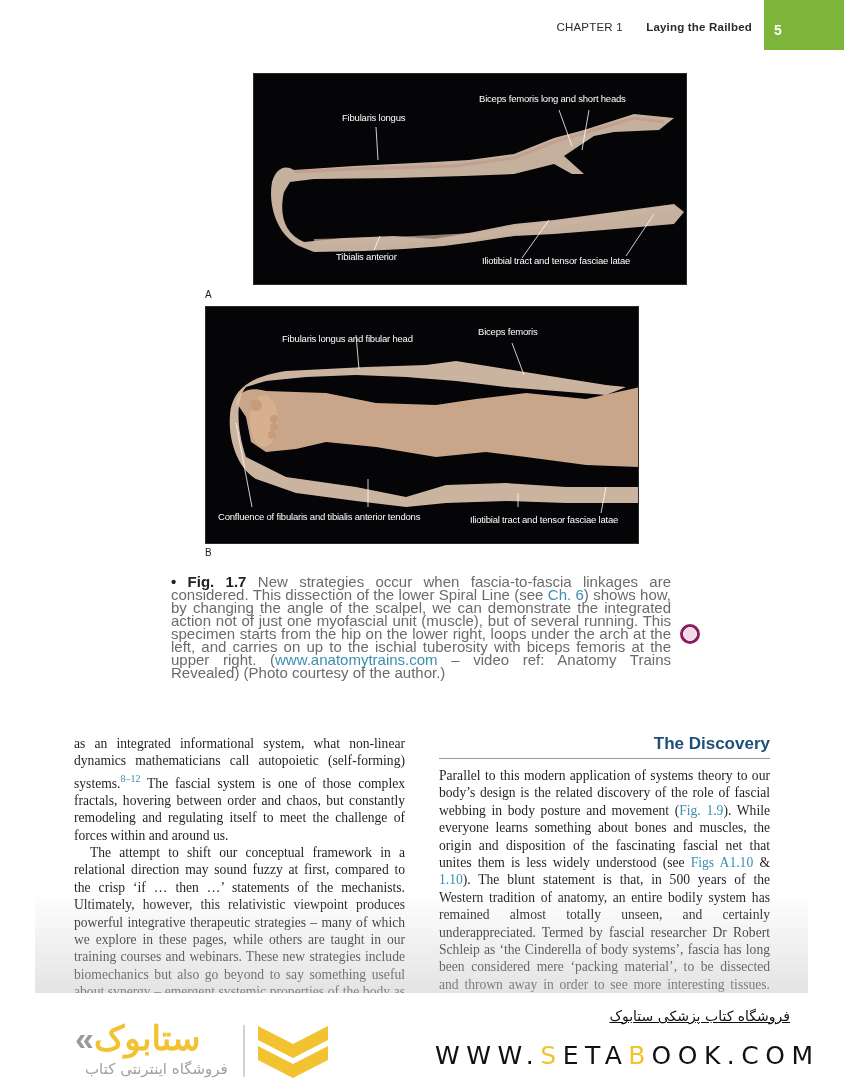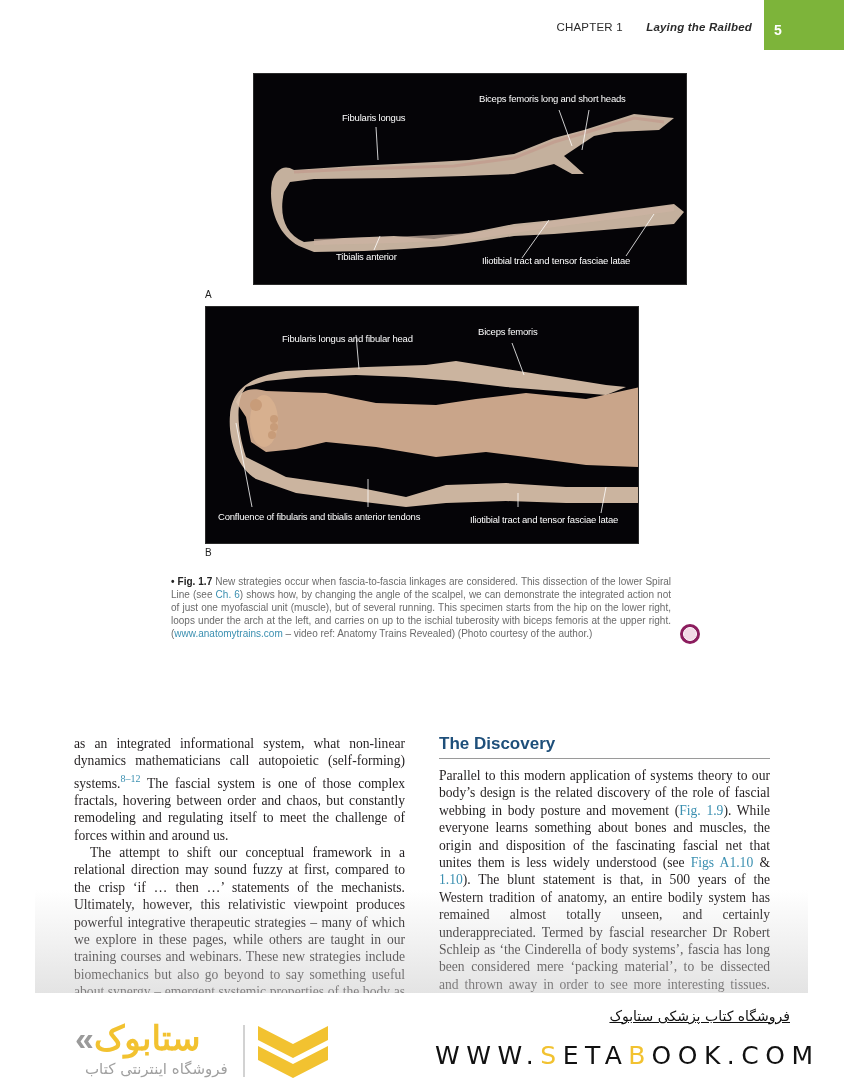--- a/index.html
+++ b/index.html
@@ -6,21 +6,21 @@
   body {
     width: 844px; height: 1080px; position: relative; overflow: hidden;
     background: #ffffff; font-family: "Liberation Serif", serif; color: #231f20;
   }
   .header-running {
     position: absolute; top: 21px; right: 92px;
     font-family: "Liberation Sans", sans-serif; font-size: 11.5px; color: #2b2b2b;
     letter-spacing: 0.2px; white-space: nowrap;
   }
   .header-running .chap { margin-right: 20px; }
-  .header-running .title { font-weight: bold; font-style: italic; }
+  .header-running .title { font-weight: bold; }
   .page-tab {
     position: absolute; top: 0; right: 0; width: 80px; height: 50px;
     background: #7db43a; color: #ffffff;
     font-family: "Liberation Sans", sans-serif; font-weight: bold; font-size: 14px;
     box-sizing: border-box; padding: 22px 0 0 10px;
   }
   .figure-img {
     position: absolute; left: 205px; width: 434px; background: #050407;
     border: 1px solid #2a2a2a; box-sizing: border-box; overflow: hidden;
   }
@@ -29,21 +29,21 @@
   .fig-label {
     position: absolute; font-family: "Liberation Sans", sans-serif; font-size: 9.5px;
     color: #ffffff; white-space: nowrap; letter-spacing: -0.2px;
   }
   .panel-letter {
     position: absolute; left: 205px; font-family: "Liberation Sans", sans-serif;
     font-size: 10px; color: #222;
   }
   .caption {
     position: absolute; left: 171px; top: 575px; width: 500px;
-    font-family: "Liberation Sans", sans-serif; font-size: 10px; line-height: 13px;
+    font-family: "Liberation Sans", sans-serif; font-size: 15px; line-height: 13px;
     color: #6b6b6b; text-align: justify;
   }
   .caption .fignum { color: #222; font-weight: bold; }
   .caption .link { color: #3a8fb0; }
   .video-icon {
     position: absolute; left: 680px; top: 624px; width: 20px; height: 20px;
     border-radius: 50%; background: #8c1d5e; box-sizing: border-box;
     display: flex; align-items: center; justify-content: center;
   }
   .video-icon .inner {
@@ -56,21 +56,21 @@
   }
   .col-left { left: 74px; top: 735px; }
   .col-right { left: 439px; top: 767px; }
   .col p { margin: 0; }
   .col p.indent { text-indent: 16px; }
   .col sup { font-size: 10px; color: #3a8fb0; }
   .col .link { color: #3a8fb0; }
   .section-title {
     position: absolute; left: 439px; top: 734px; width: 331px;
     font-family: "Liberation Sans", sans-serif; font-size: 17px; font-weight: bold;
-    color: #1e4f7a; padding-bottom: 4px; border-bottom: 1px solid #9a9a9a;
+    color: #1e4f7a; padding-bottom: 4px; border-bottom: 1px solid #9a9a9a; text-align: right;
   }
   .fade {
     position: absolute; left: 35px; top: 890px; width: 773px; height: 103px;
     background: linear-gradient(to bottom, rgba(215,215,215,0) 0%, rgba(205,205,205,0.55) 100%);
     pointer-events: none;
   }
   .clip-bottom {
     position: absolute; left: 0; top: 993px; width: 844px; height: 87px; background: #ffffff;
   }
   .wm-logo-text {

